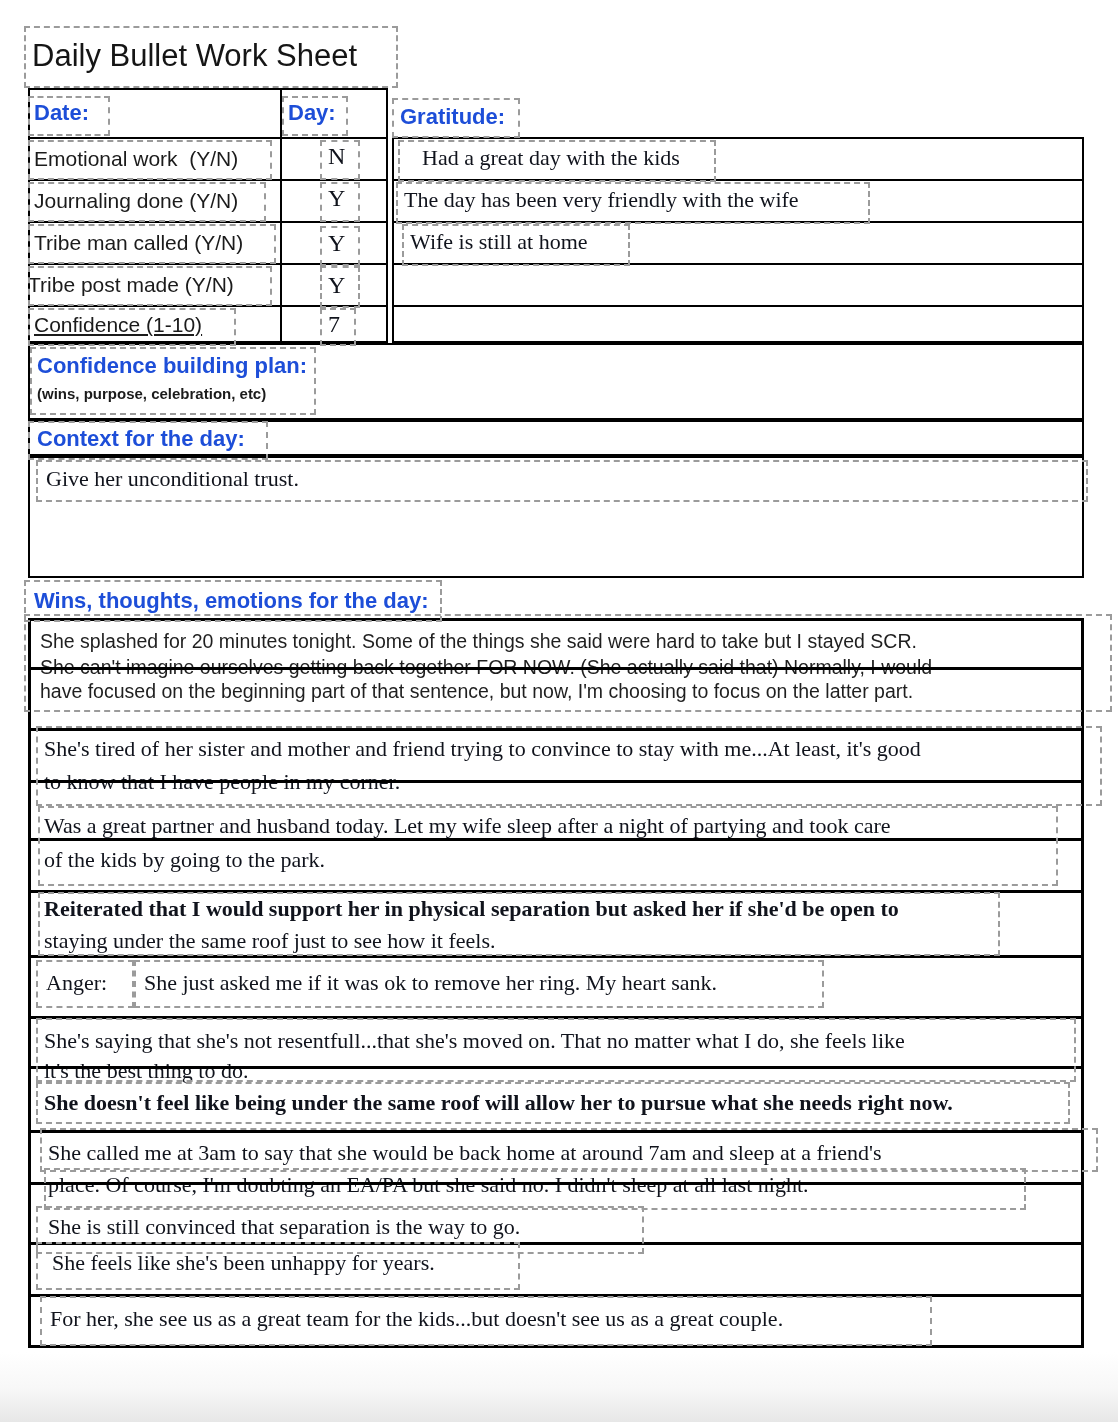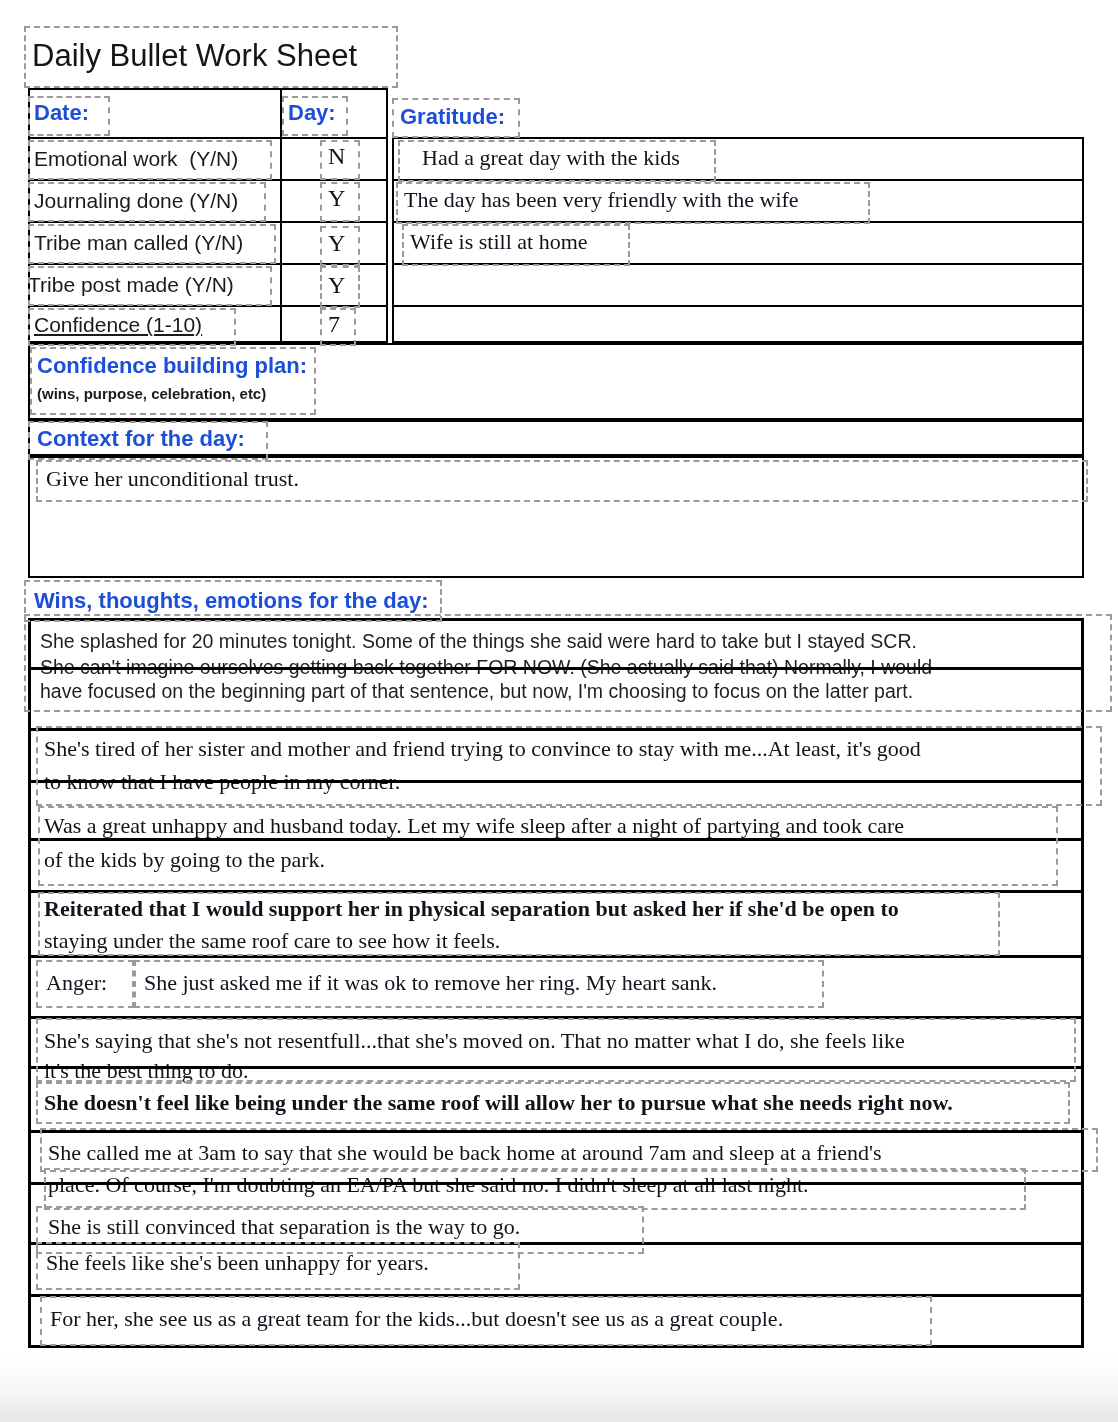--- a/index.html
+++ b/index.html
@@ -137,46 +137,46 @@
     <div class="dash" style="left:-4px;top:-4px;width:1084px;height:94px;"></div>
     <div class="txt sans para" style="left:12px;top:12px;">She splashed for 20 minutes tonight. Some of the things she said were hard to take but I stayed SCR.</div>
     <div class="txt sans para" style="left:12px;top:38px;">She can't imagine ourselves getting back together FOR NOW. (She actually said that) Normally, I would</div>
     <div class="txt sans para" style="left:12px;top:62px;">have focused on the beginning part of that sentence, but now, I'm choosing to focus on the latter part.</div>
 
     <div class="dash" style="left:8px;top:108px;width:1062px;height:76px;"></div>
     <div class="txt serif entry" style="left:16px;top:118px;">She's tired of her sister and mother and friend trying to convince to stay with me...At least, it's good</div>
     <div class="txt serif entry" style="left:16px;top:151px;">to know that I have people in my corner.</div>
 
     <div class="dash" style="left:10px;top:188px;width:1016px;height:76px;"></div>
-    <div class="txt serif entry" style="left:16px;top:195px;">Was a great unhappy and husband today. Let my wife sleep after a night of partying and took care</div>
+    <div class="txt serif entry" style="left:16px;top:195px;">Was a great partner and husband today. Let my wife sleep after a night of partying and took care</div>
     <div class="txt serif entry" style="left:16px;top:229px;">of the kids by going to the park.</div>
 
     <div class="dash" style="left:10px;top:274px;width:958px;height:60px;"></div>
     <div class="txt serif entry" style="left:16px;top:278px;font-weight:bold;">Reiterated that I would support her in physical separation but asked her if she'd be open to</div>
-    <div class="txt serif entry" style="left:16px;top:310px;">staying under the same roof care to see how it feels.</div>
+    <div class="txt serif entry" style="left:16px;top:310px;">staying under the same roof just to see how it feels.</div>
 
     <div class="dash" style="left:8px;top:342px;width:94px;height:44px;"></div>
     <div class="txt serif entry" style="left:18px;top:352px;">Anger:</div>
     <div class="dash" style="left:106px;top:342px;width:686px;height:44px;"></div>
     <div class="txt serif entry" style="left:116px;top:352px;">She just asked me if it was ok to remove her ring. My heart sank.</div>
 
     <div class="dash" style="left:8px;top:400px;width:1036px;height:60px;"></div>
     <div class="txt serif entry" style="left:16px;top:410px;">She's saying that she's not resentfull...that she's moved on. That no matter what I do, she feels like</div>
     <div class="txt serif entry" style="left:16px;top:440px;">it's the best thing to do.</div>
     <div class="dash" style="left:8px;top:464px;width:1030px;height:38px;"></div>
     <div class="txt serif entry" style="left:16px;top:472px;font-weight:bold;">She doesn't feel like being under the same roof will allow her to pursue what she needs right now.</div>
 
     <div class="dash" style="left:12px;top:510px;width:1054px;height:40px;"></div>
     <div class="txt serif entry" style="left:20px;top:522px;">She called me at 3am to say that she would be back home at around 7am and sleep at a friend's</div>
     <div class="dash" style="left:16px;top:550px;width:978px;height:38px;"></div>
     <div class="txt serif entry" style="left:20px;top:554px;">place. Of course, I'm doubting an EA/PA but she said no. I didn't sleep at all last night.</div>
     <div class="dash" style="left:8px;top:588px;width:604px;height:44px;"></div>
     <div class="txt serif entry" style="left:20px;top:596px;">She is still convinced that separation is the way to go.</div>
 
     <div class="dash" style="left:8px;top:624px;width:480px;height:44px;"></div>
-    <div class="txt serif entry" style="left:18px;top:632px;">She feels like she's been unhappy for years.</div>
+    <div class="txt serif entry" style="left:24px;top:632px;">She feels like she's been unhappy for years.</div>
 
     <div class="dash" style="left:12px;top:678px;width:888px;height:46px;"></div>
     <div class="txt serif entry" style="left:22px;top:688px;">For her, she see us as a great team for the kids...but doesn't see us as a great couple.</div>
   </div>
 
   <div class="fade"></div>
 </div>
 
 </body></html>

